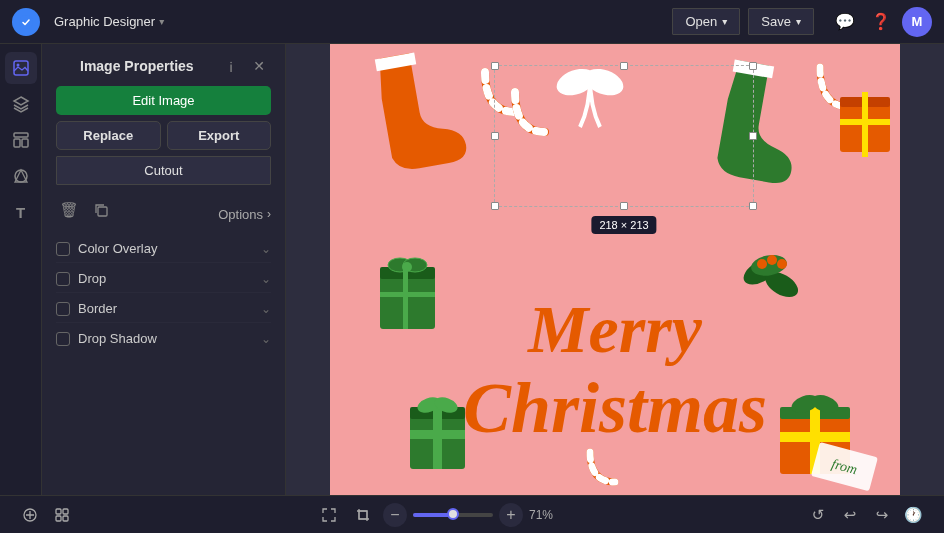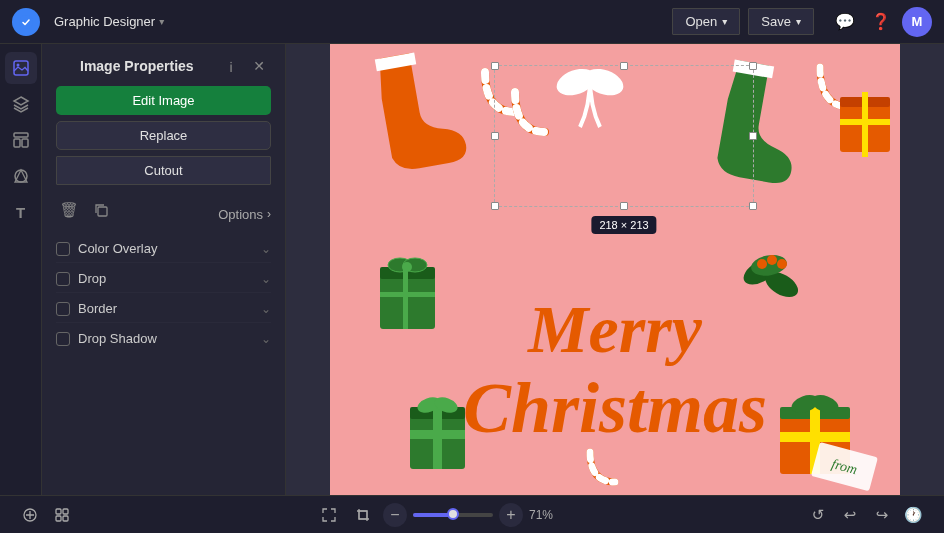--- a/index.html
+++ b/index.html
@@ -187,20 +187,21 @@
     .btn-secondary {
       flex: 1;
       background: #2e2e42;
       color: #e0e0e0;
       border: 1px solid #444;
       border-radius: 5px;
       padding: 6px 10px;
       font-size: 13px;
       cursor: pointer;
       text-align: center;
+      font-weight: bold;
     }
     .btn-outline {
       background: #2e2e42;
       color: #e0e0e0;
       border: 1px solid #444;
       border-radius: 1px;
       padding: 6px 12px;
       font-size: 13px;
       cursor: pointer;
       width: 100%;
@@ -494,20 +495,21 @@
       <div class="sidebar-header-icons">
         <div class="sidebar-header-icon">ℹ</div>
         <div class="sidebar-header-icon">✕</div>
       </div>
     </div>
 
     <div class="sidebar-buttons">
       <button class="btn-primary">Edit Image</button>
       <div class="btn-row">
         <button class="btn-secondary">Replace</button>
+        <button class="btn-secondary">Export</button>
       </div>
       <button class="btn-outline">Cutout</button>
     </div>
 
     <div class="sidebar-toolbar">
       <div class="sidebar-toolbar-icons">
         <div class="sidebar-tool-icon">🗑</div>
         <div class="sidebar-tool-icon">
           <svg width="16" height="16" viewBox="0 0 16 16" fill="none" stroke="currentColor" stroke-width="1.3">
             <rect x="5" y="5" width="9" height="9" rx="1"></rect>

